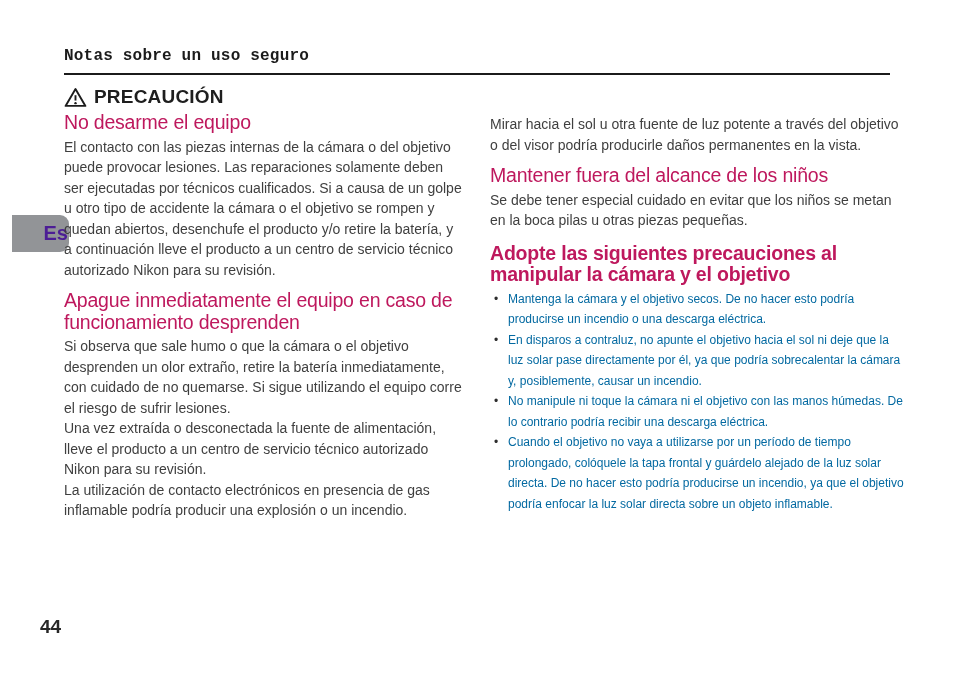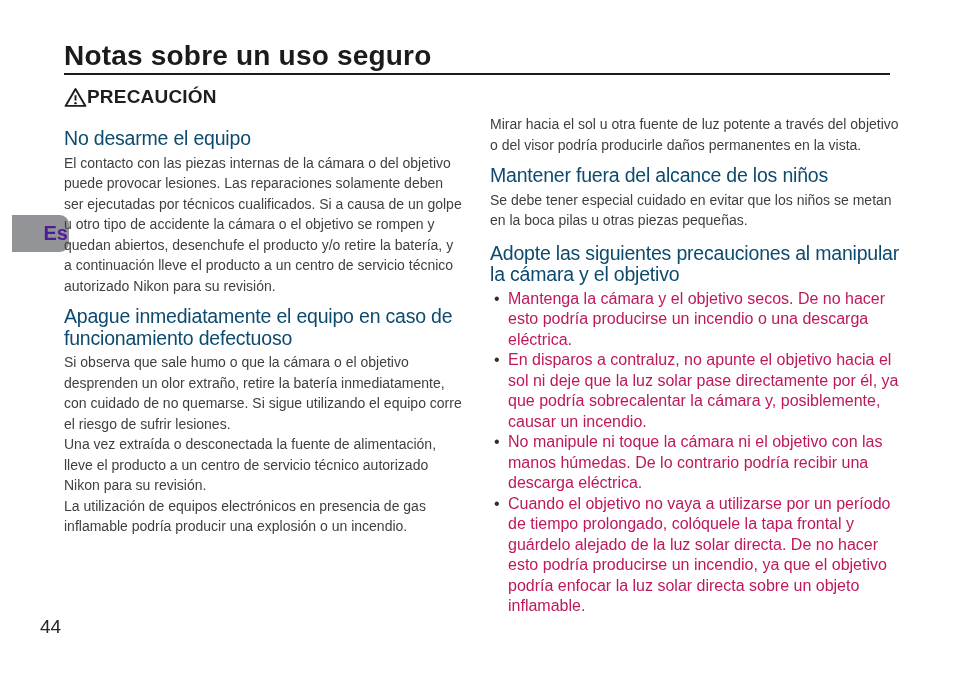--- a/index.html
+++ b/index.html
@@ -12,80 +12,82 @@
     color: #3c3c3c;
     overflow: hidden;
   }
   .content {
     position: absolute;
     left: 64px;
     top: 44px;
     width: 842px;
   }
   .doc-title {
-    font-size: 28px;
+    font-size: 16px;
     font-weight: bold;
     color: #1b1b1b;
     letter-spacing: 0.2px;
     margin: 0 0 5px 0;
     line-height: 24px;
+    font-family: Liberation Mono, monospace;
   }
   .title-rule {
     width: 826px;
     height: 0;
     border-bottom: 2px solid #1b1b1b;
     margin-bottom: 9px;
   }
   .columns {
     display: flex;
     gap: 26px;
     align-items: flex-start;
   }
   .col-left  { width: 400px; }
   .col-right { width: 416px; padding-top: 30px; }
   .caution-header {
     display: flex;
     align-items: center;
-    margin: 2px 0 20px 0;
+    gap: 7px;
+    margin: 2px 0 4px 0;
   }
   .caution-header .warn-svg { display: block; }
   .caution-label {
     font-size: 19px;
     font-weight: bold;
     color: #1e1e1e;
     letter-spacing: 0.2px;
   }
   .sec-heading {
     font-size: 19.5px;
     font-weight: 500;
-    color: #0c4a6e;
+    color: #be185d;
     line-height: 21.5px;
     letter-spacing: -0.2px;
     margin: 10px 0 3px 0;
   }
   .sec-heading.first { margin-top: 0; }
-  .col-right .sec-heading.gap-lg { margin-top: 12px; }
+  .col-right .sec-heading.gap-lg { margin-top: 12px; font-weight: bold; }
   .sec-body {
     font-size: 14px;
     line-height: 20.5px;
     color: #3f3f3f;
     margin: 0;
     white-space: pre-line;
   }
   ul.sec-bullets {
     margin: 2px 0 0 0;
     padding: 0 0 0 4px;
     list-style: none;
   }
   ul.sec-bullets li {
     position: relative;
     padding-left: 14px;
-    font-size: 16px;
+    font-size: 12px;
     line-height: 20.5px;
-    color: #be185d;
+    color: #0369a1;
     margin: 0;
   }
   ul.sec-bullets li::before {
     content: "\2022";
     position: absolute;
     left: 0;
     top: 0;
     color: #2d2d2d;
   }
   .lang-tab {
@@ -103,21 +105,21 @@
     box-sizing: border-box;
     color: #4c1d95;
     font-size: 20px;
     font-weight: bold;
   }
   .page-number {
     position: absolute;
     left: 40px;
     top: 616px;
     font-size: 19px;
-    font-weight: 400;
+    font-weight: 700;
     color: #272727;
   }
 </style>
 </head>
 <body>
 
 <div class="page">
 
   <div class="lang-tab">
     <span>Es</span>
@@ -139,25 +141,25 @@
               <line x1="12" y1="8.6" x2="12" y2="14.2" stroke="#1c1c1c" stroke-width="2"></line>
               <circle cx="12" cy="16.9" r="1.25" fill="#1c1c1c"></circle>
             </svg>
           </span>
           <span class="caution-label">PRECAUCIÓN</span>
         </div>
 
         <h2 class="sec-heading first">No desarme el equipo</h2>
         <p class="sec-body">El contacto con las piezas internas de la cámara o del objetivo puede provocar lesiones. Las reparaciones solamente deben ser ejecutadas por técnicos cualificados. Si a causa de un golpe u otro tipo de accidente la cámara o el objetivo se rompen y quedan abiertos, desenchufe el producto y/o retire la batería, y a continuación lleve el producto a un centro de servicio técnico autorizado Nikon para su revisión.</p>
 
-        <h2 class="sec-heading">Apague inmediatamente el equipo en caso de funcionamiento defectuoso</h2>
+        <h2 class="sec-heading">Apague inmediatamente el equipo en caso de funcionamiento desprenden</h2>
         <p class="sec-body">Si observa que sale humo o que la cámara o el objetivo desprenden un olor extraño, retire la batería inmediatamente, con cuidado de no quemarse. Si sigue utilizando el equipo corre el riesgo de sufrir lesiones.
 Una vez extraída o desconectada la fuente de alimentación, lleve el producto a un centro de servicio técnico autorizado Nikon para su revisión.</p>
 
-        <p class="sec-body">La utilización de equipos electrónicos en presencia de gas inflamable podría producir una explosión o un incendio.</p>
+        <p class="sec-body">La utilización de contacto electrónicos en presencia de gas inflamable podría producir una explosión o un incendio.</p>
 
       </div>
 
       <div class="col-right">
 
         <p class="sec-body">Mirar hacia el sol u otra fuente de luz potente a través del objetivo o del visor podría producirle daños permanentes en la vista.</p>
 
         <h2 class="sec-heading">Mantener fuera del alcance de los niños</h2>
         <p class="sec-body">Se debe tener especial cuidado en evitar que los niños se metan en la boca pilas u otras piezas pequeñas.</p>
 

